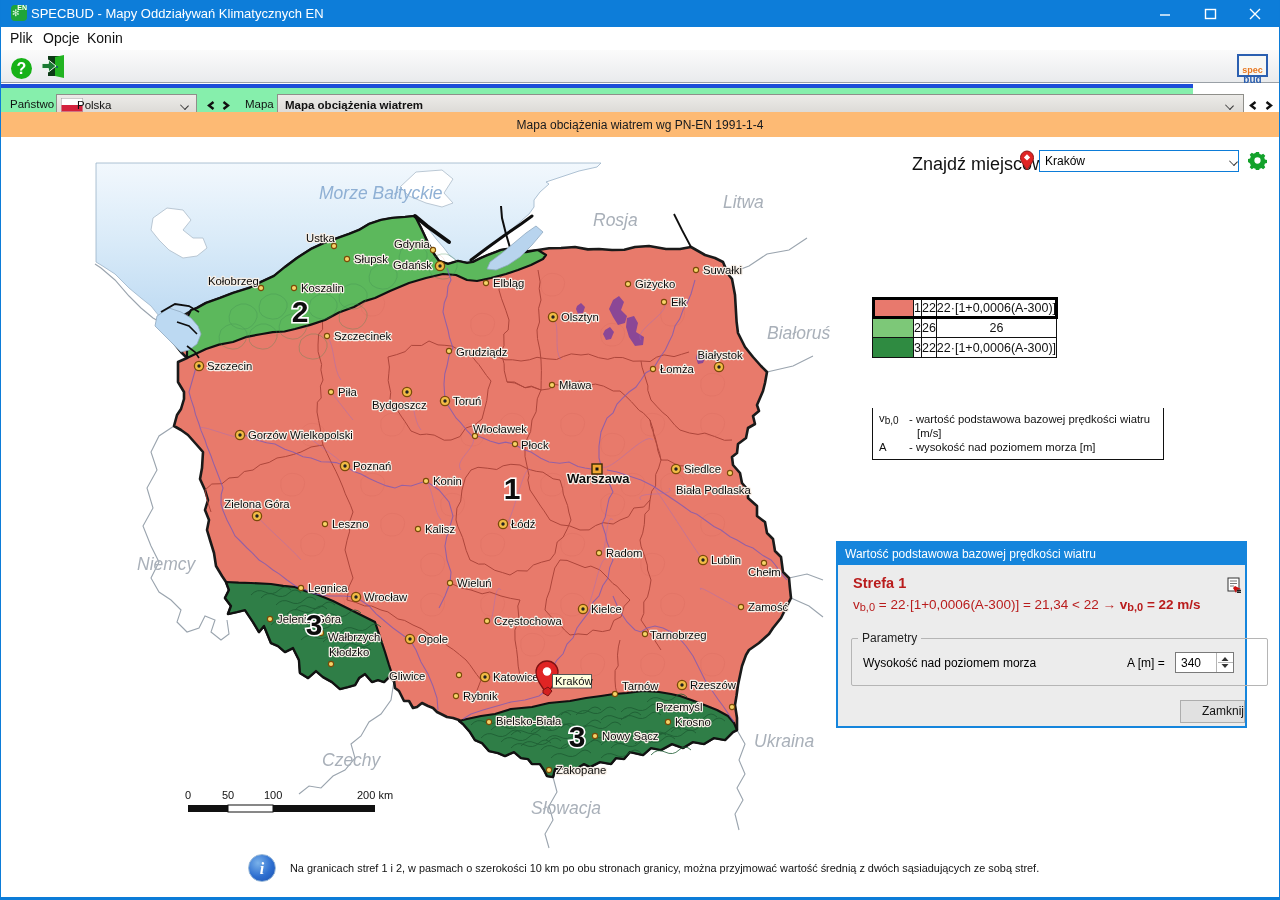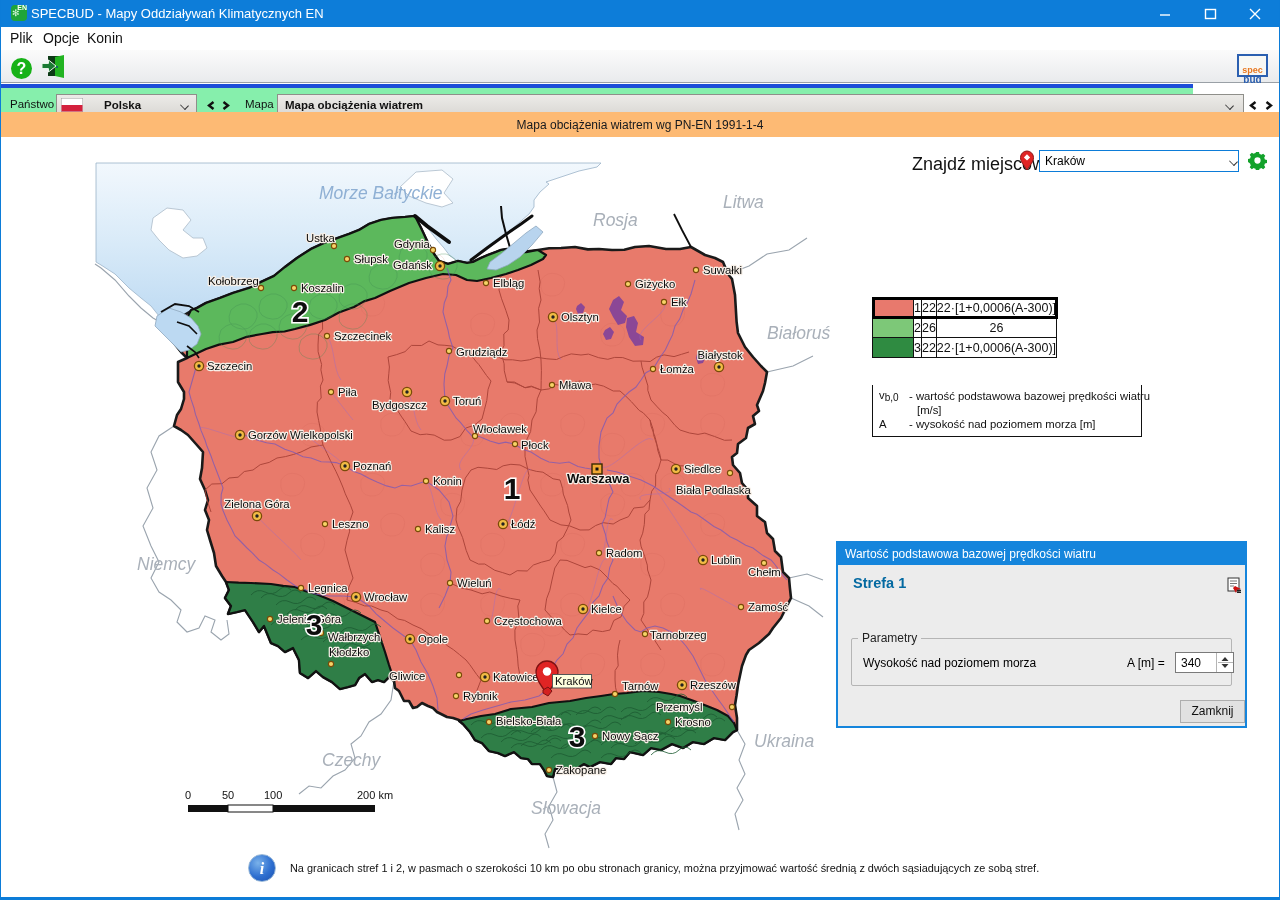--- a/index.html
+++ b/index.html
@@ -22,30 +22,30 @@
 .chev:before{content:"";position:absolute;left:0;top:0;width:6px;height:6px;border-right:1.6px solid #333;border-bottom:1.6px solid #333;transform:rotate(45deg) scale(1,.8)}
 .strip{position:absolute;left:1px;top:112px;width:1278px;height:25px;background:#fdba74;text-align:center;font-size:12px;color:#15191e;line-height:26px}
 .content{position:absolute;left:1px;top:137px;width:1278px;height:760px;background:#fff}
 .wframe{position:absolute;left:0;top:0;width:1280px;height:900px;pointer-events:none;border-left:1px solid #0c7cd8;border-right:1px solid #0c7cd8;border-bottom:3px solid #0c7cd8}
 .srch{position:absolute;font-size:12px;color:#111}
 .scombo{position:absolute;left:1039px;top:150px;width:200px;height:22px;background:#fff;border:1px solid #0c7cd8}
 .scombo .t{position:absolute;left:5px;top:3px;font-size:12px}
 .gear{position:absolute;left:1248px;top:151px;width:19px;height:19px;color:#13a22b;font-size:21px;line-height:19px}
 table.ztab{position:absolute;left:872px;top:297px;border-collapse:collapse;font-size:12.5px;color:#111}
 table.ztab td,table.ztab th{border:1px solid #111;text-align:center;font-weight:normal;padding:0}
-.ftnote{position:absolute;left:872px;top:385px;width:270px;height:52px;border:1px solid #111;border-top:none;font-size:11.3px;padding:3px 0 0 6px;color:#111}
+.ftnote{position:absolute;left:872px;top:408px;width:292px;height:52px;border:1px solid #111;border-top:none;font-size:11.3px;padding:3px 0 0 6px;color:#111}
 .dlg{position:absolute;left:836px;top:541px;width:411px;height:187px;background:#ececec;border:2px solid #1585dc}
 .dlg .hdr{position:absolute;left:0;top:0;right:0;height:22px;background:#1585dc;color:#fff;font-size:12px;padding:4px 0 0 7px}
-.navy{color:#0369a1}
-.grp{position:absolute;left:13px;top:95px;width:381px;height:48px;border:1px solid #b5b5b5;border-radius:2px}
+.navy{color:#b91c1c}
+.grp{position:absolute;left:13px;top:95px;width:417px;height:48px;border:1px solid #b5b5b5;border-radius:2px}
 .grp .lbl{position:absolute;left:6px;top:-8px;background:#ececec;padding:0 4px;font-size:12px;color:#222}
 .spin{position:absolute;left:323px;top:13px;width:59px;height:21px;background:#fff;border:1px solid #7a7a7a;font-size:12px}
 .spin .num{position:absolute;left:5px;top:3px}
 .spin .btns{position:absolute;right:0;top:0;width:17px;height:19px;border-left:1px solid #b5b5b5}
-.btn{position:absolute;left:342px;top:157px;width:65px;height:23px;background:#e1e1e1;border:1px solid #adadad;font-size:12px;text-align:center;line-height:21px;color:#111}
+.btn{position:absolute;left:342px;top:157px;width:65px;height:23px;background:#e1e1e1;border:1px solid #adadad;font-size:12px;text-align:right;line-height:21px;color:#111}
 .infobar{position:absolute;left:248px;top:854px}
 .infoico{position:absolute;width:28px;height:28px;border-radius:50%;background:radial-gradient(circle at 9px 8px,#7ab2ea,#2e6fd0 55%,#1a4fae);border:1px solid #98b8d8;color:#fff;font-weight:bold;font-size:16px;text-align:center;line-height:27px;font-family:"Liberation Serif",serif;font-style:italic}
 .infotxt{position:absolute;left:42px;top:8px;width:800px;font-size:10.9px;color:#111;white-space:nowrap}
 svg text{stroke-linecap:round}
 </style></head><body>
 <div class="titlebar">
     <div class="appico"></div>
     <div class="txt">SPECBUD - Mapy Oddziaływań Klimatycznych EN</div>
 <svg class="winbtn" style="left:1143px" width="45" height="27">
       <path d="M17 15h10" stroke="#fff" stroke-width="1.4"></path>
@@ -75,21 +75,21 @@
       <span class="b">bud</span>
     </div>
 </div>
 <div class="ctryrow">
 <span style="position:absolute;left:9px;top:10px">Państwo</span>
 <div class="combo" style="left:55px;width:141px">
  <svg style="position:absolute;left:4px;top:3px" width="22" height="14">
         <rect width="22" height="14" fill="#fff" stroke="#999" stroke-width="1"></rect>
         <rect x="0.5" y="7" width="21" height="6.5" fill="#d4213d"></rect>
       </svg>
- <span style="position:absolute;left:47px;top:4px;font-weight:bold">Polska</span>
+ <span style="position:absolute;left:20px;top:4px;font-weight:normal">Polska</span>
  <div class="chev" style="position:absolute;right:8px;top:7px"></div>
 </div>
 <svg style="position:absolute;left:206px;top:13px" width="8" height="9">
       <path d="M6.5 1 L2 4.5 L6.5 8" fill="none" stroke="#111" stroke-width="2.4"></path>
     </svg>
     <svg style="position:absolute;left:221px;top:13px" width="8" height="9">
       <path d="M1.5 1 L6 4.5 L1.5 8" fill="none" stroke="#111" stroke-width="2.4"></path>
     </svg>
 <span style="position:absolute;left:244px;top:10px">Mapa</span>
 <div class="combo" style="left:276px;width:967px">
@@ -519,20 +519,21 @@
 
 <div class="dlg">
 <div class="hdr">Wartość podstawowa bazowej prędkości wiatru</div>
 <div class="navy" style="position:absolute;left:15px;top:32px;font-size:14.5px;font-weight:bold">Strefa 1</div>
 <svg style="position:absolute;left:389px;top:34px" width="16" height="16">
       <rect x="1" y="1" width="11" height="13" fill="#fff" stroke="#333"></rect>
       <path d="M3 4h7M3 6.5h7M3 9h4" stroke="#777" stroke-width="1"></path>
       <path d="M8 9l6 3-4 1-1 3-3-5z" fill="#cc1111"></path>
       <path d="M10 13.5h4M10 15.5h4" stroke="#222" stroke-width="1.4"></path>
     </svg>
+<div class="navy" style="position:absolute;left:15px;top:54px;font-size:13.5px">v<span style="font-size:11px;vertical-align:-2px">b,0</span> = 22·[1+0,0006(A-300)] = 21,34 &lt; 22 → <b>v<span style="font-size:11px;vertical-align:-2px">b,0</span> = 22 m/s</b></div>
 <div class="grp">
       <div class="lbl">Parametry</div>
 <span style="position:absolute;left:11px;top:17px;font-size:12px">Wysokość nad poziomem morza</span>
 <span style="position:absolute;left:275px;top:17px;font-size:12px">A [m] =</span>
 <div class="spin">
         <span class="num">340</span>
         <div class="btns"><svg width="16" height="19">
             <path d="M8 4l3.5 4h-7z" fill="#333"></path>
             <path d="M8 15l3.5-4h-7z" fill="#333"></path>
             <path d="M1 9.5h15" stroke="#b5b5b5"></path>

